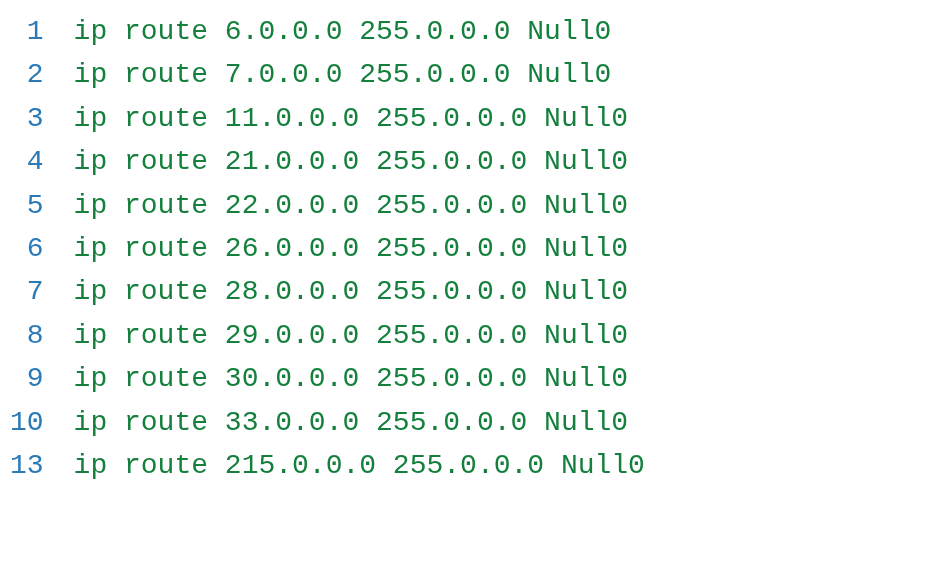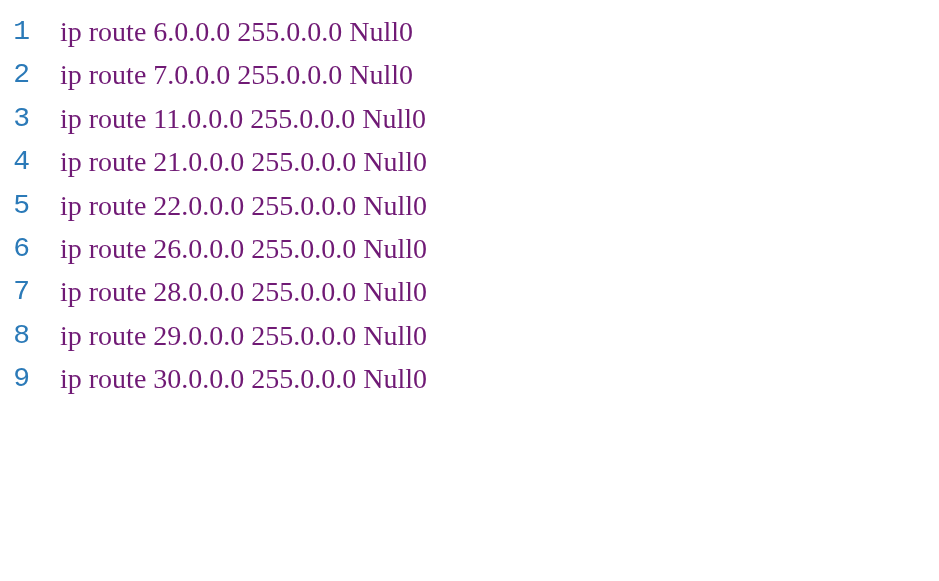--- a/index.html
+++ b/index.html
@@ -26,24 +26,23 @@
       text-align: right;
       padding-right: 30px;
       padding-left: 10px;
       color: #2b7ab8;
       user-select: none;
       width: 60px;
       vertical-align: top;
     }
     .line-content {
       display: table-cell;
-      color: #701a75;
+      color: #15803d;
       white-space: pre;
       vertical-align: top;
-      font-family: Liberation Serif, serif;
     }
   </style>
 </head>
 <body>
 
 <div class="code-block">
   <div class="code-line">
     <span class="line-number">1</span>
     <span class="line-content">ip route 6.0.0.0 255.0.0.0 Null0</span>
   </div>
@@ -72,13 +71,21 @@
     <span class="line-content">ip route 28.0.0.0 255.0.0.0 Null0</span>
   </div>
   <div class="code-line">
     <span class="line-number">8</span>
     <span class="line-content">ip route 29.0.0.0 255.0.0.0 Null0</span>
   </div>
   <div class="code-line">
     <span class="line-number">9</span>
     <span class="line-content">ip route 30.0.0.0 255.0.0.0 Null0</span>
   </div>
+  <div class="code-line">
+    <span class="line-number">10</span>
+    <span class="line-content">ip route 33.0.0.0 255.0.0.0 Null0</span>
+  </div>
+  <div class="code-line">
+    <span class="line-number">13</span>
+    <span class="line-content">ip route 215.0.0.0 255.0.0.0 Null0</span>
+  </div>
 </div>
 
 </body></html>

